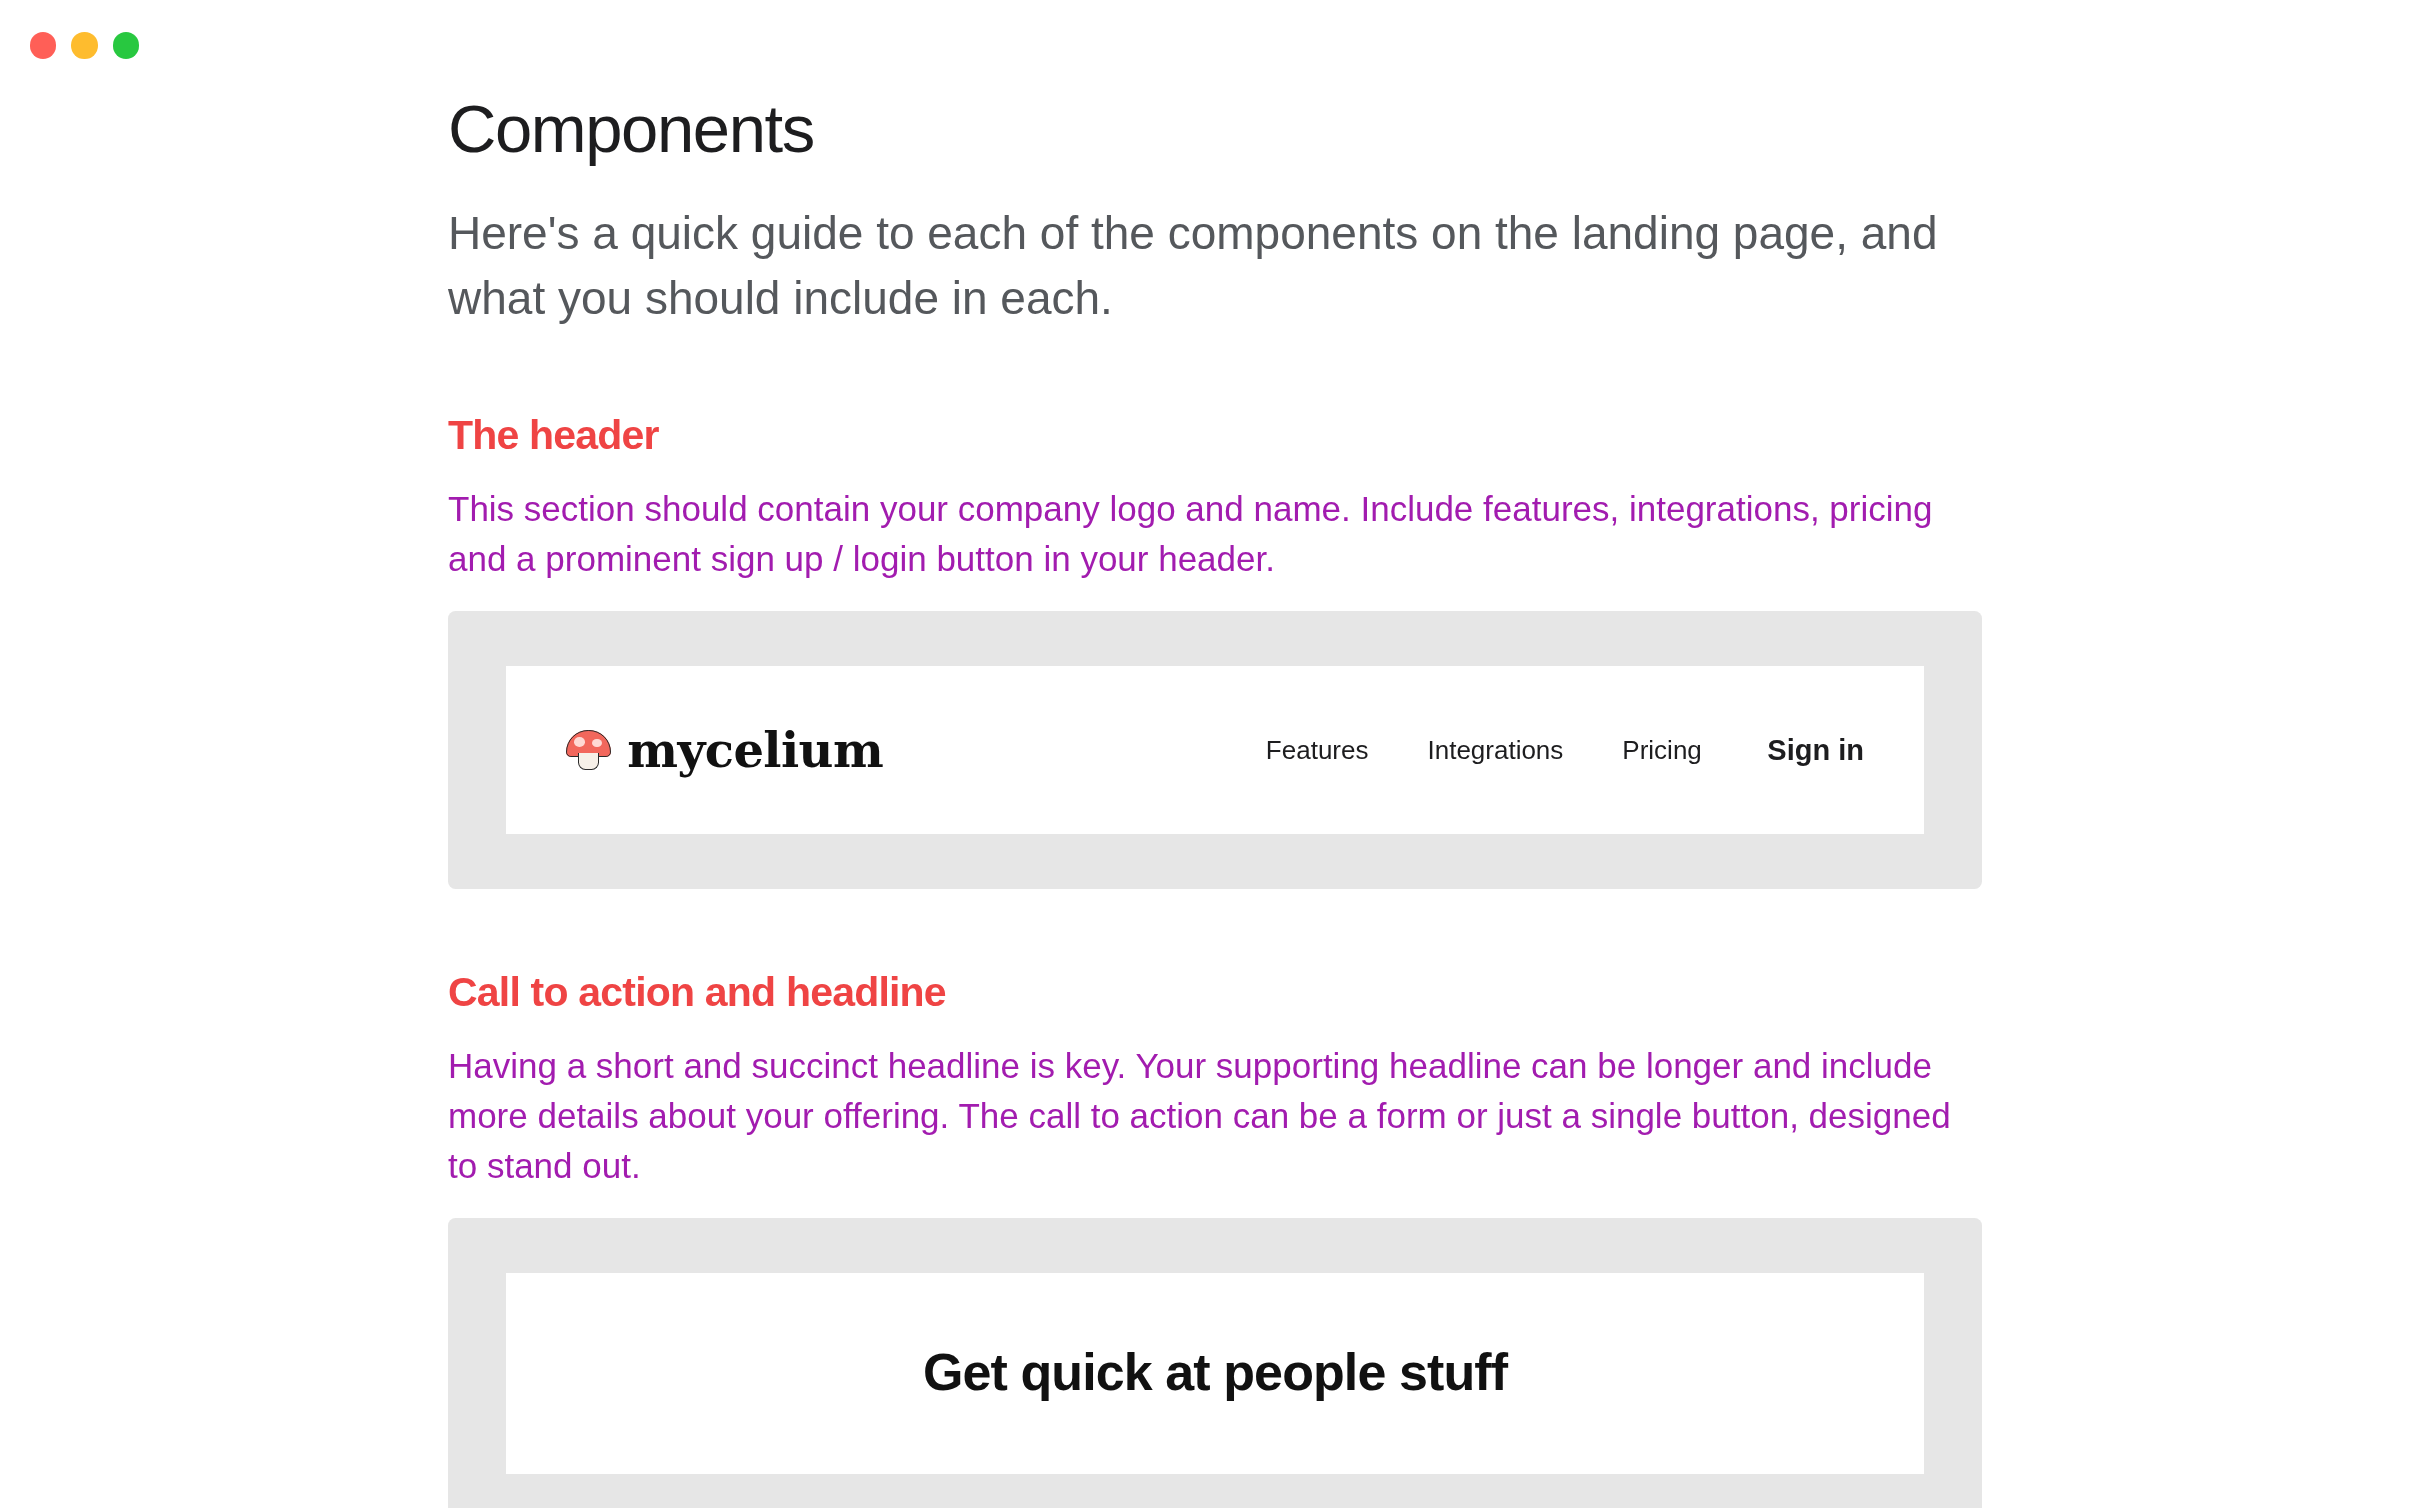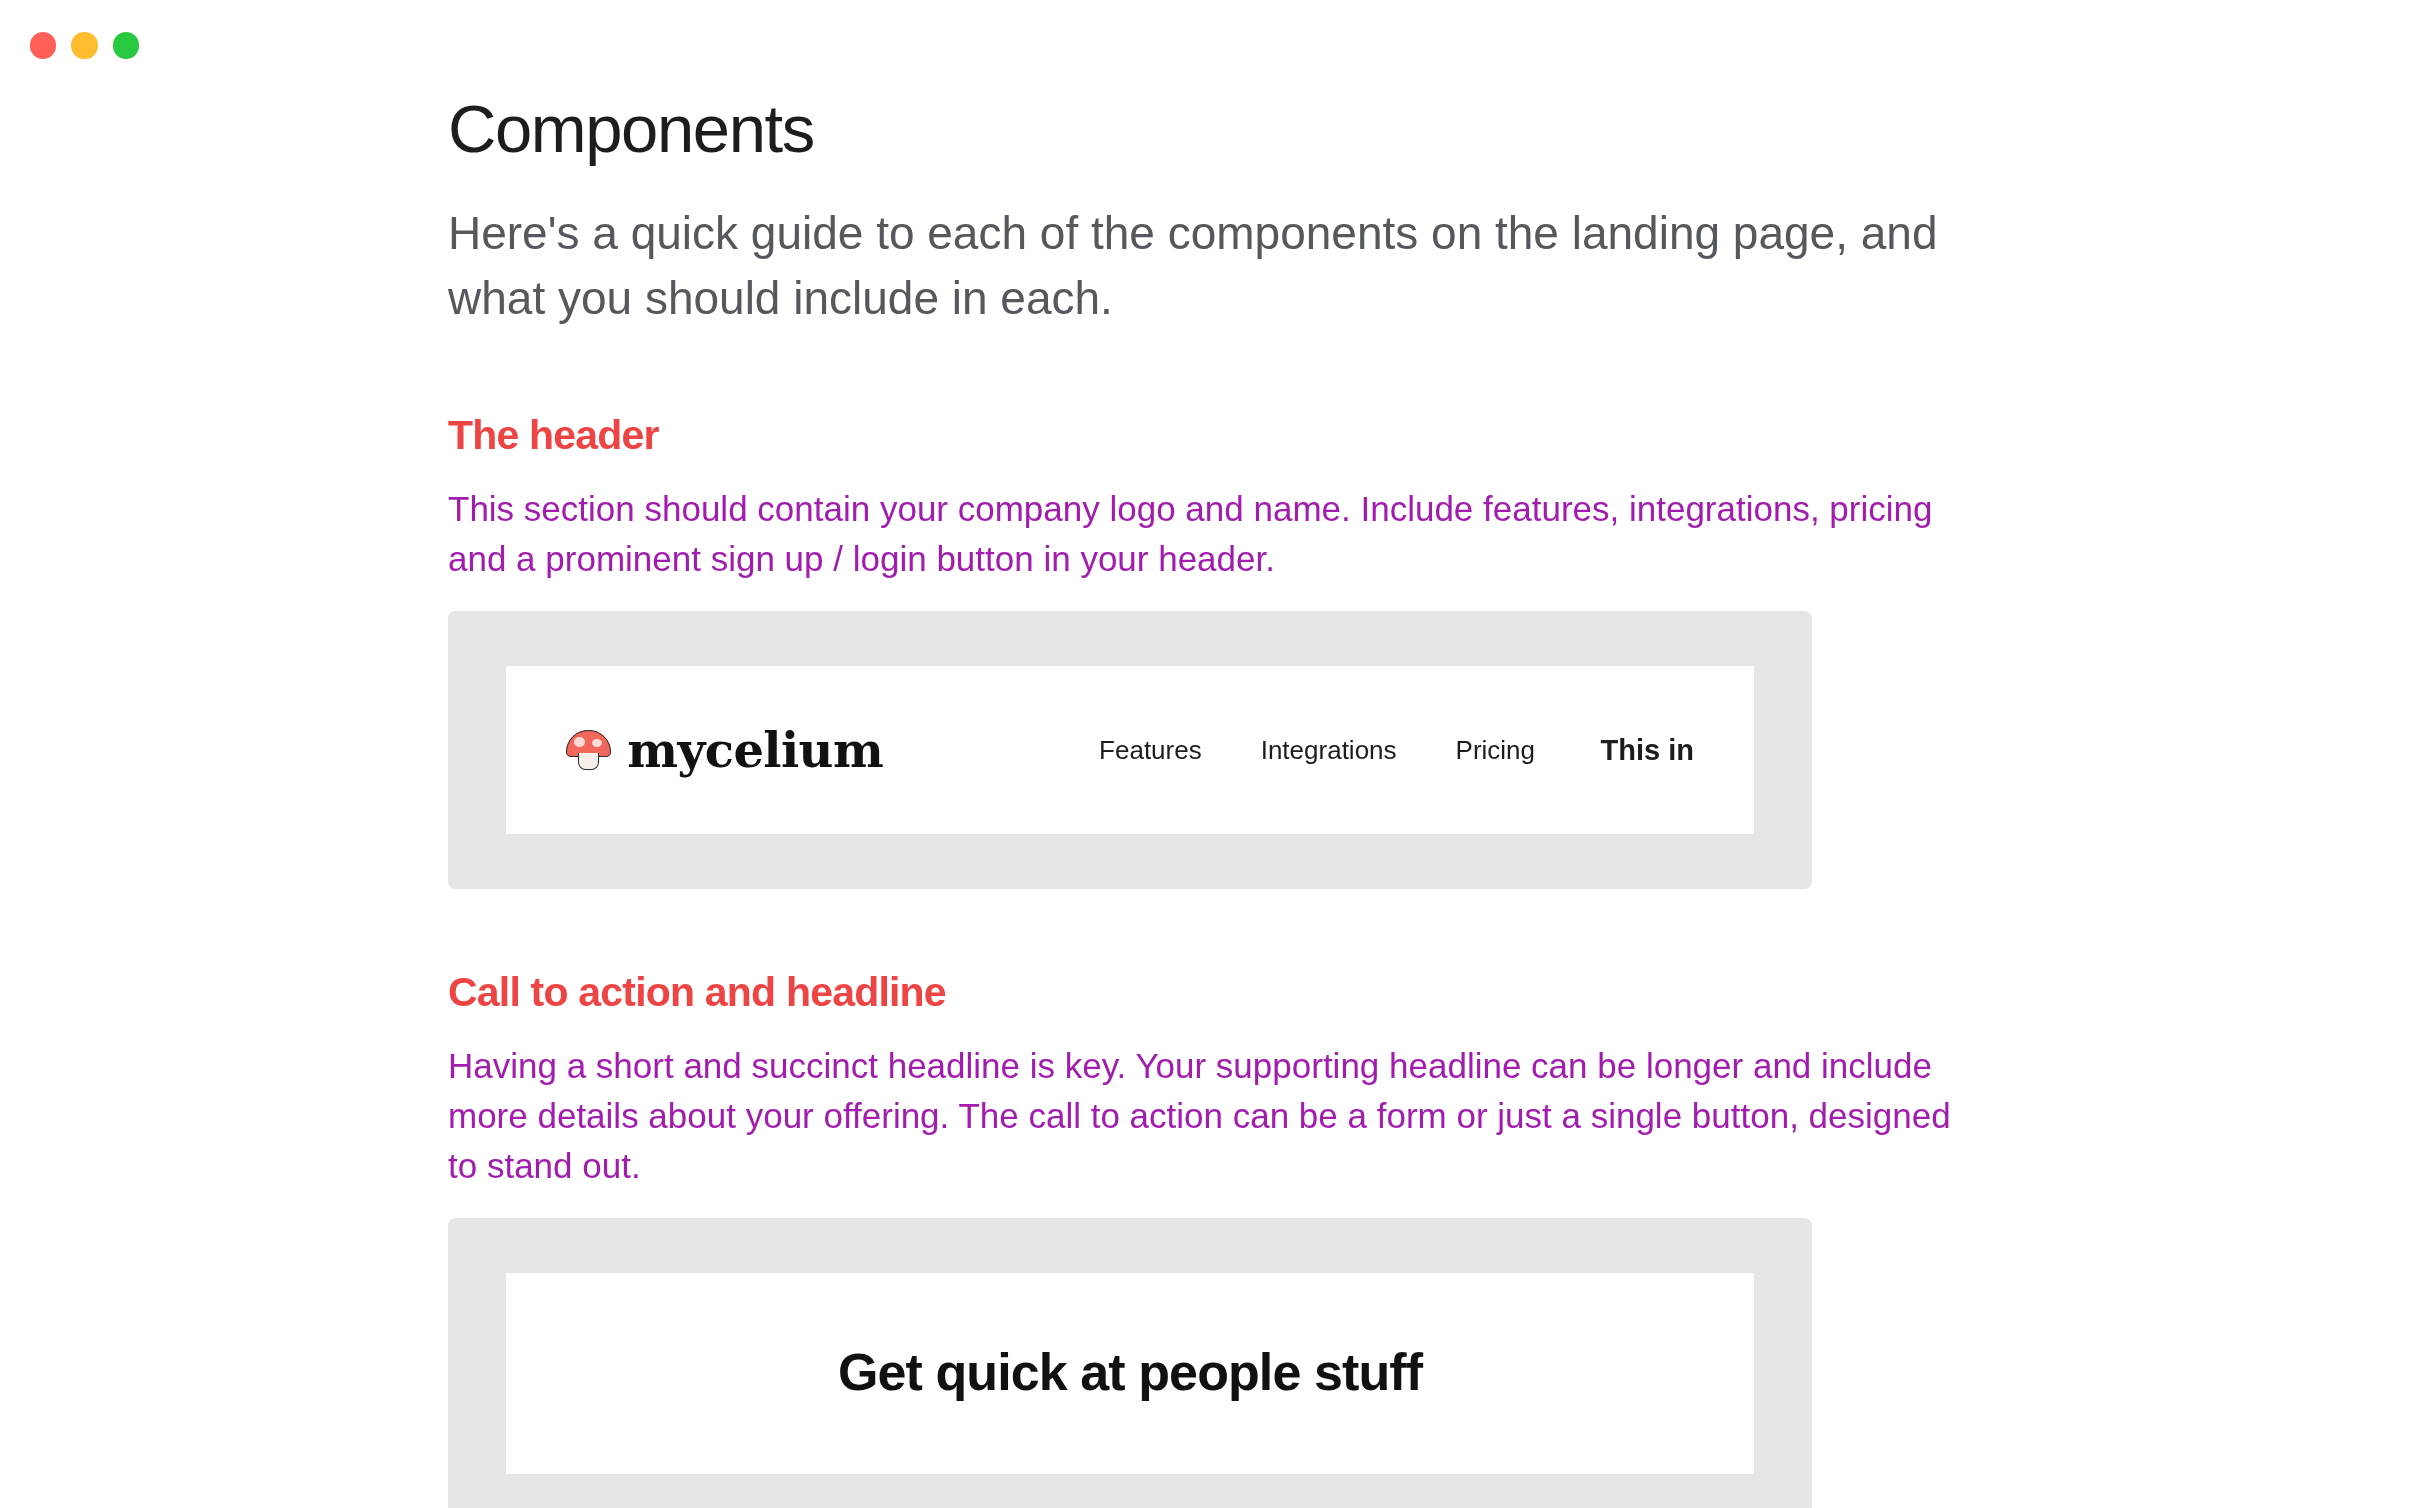--- a/index.html
+++ b/index.html
@@ -70,21 +70,21 @@
     margin-top: 24px;
     max-width: 1508px;
   }
 
   
   .preview {
     margin-top: 28px;
     background: #e6e6e6;
     border-radius: 7.5px;
     padding: 55px 58px;
-    width: 1364px;
+    width: 1534px;
   }
   .preview-card {
     background: #ffffff;
     width: 100%;
   }
 
   
   .mock-header {
     height: 168px;
     display: flex;
@@ -194,21 +194,21 @@
               <span class="cap"></span>
               <span class="caprim"></span>
               <span class="stem"></span>
             </span>
             <span class="brand-name">mycelium</span>
           </div>
           <nav class="nav">
             <a href="#">Features</a>
             <a href="#">Integrations</a>
             <a href="#">Pricing</a>
-            <a href="#" class="signin">This in</a>
+            <a href="#" class="signin">Sign in</a>
           </nav>
         </div>
       </div>
     </div>
 
     <h2 class="section-title">Call to action and headline</h2>
     <p class="section-body">Having a short and succinct headline is key. Your supporting headline can be longer and include more details about your offering. The call to action can be a form or just a single button, designed to stand out.</p>
 
     <div class="preview">
       <div class="preview-card">

